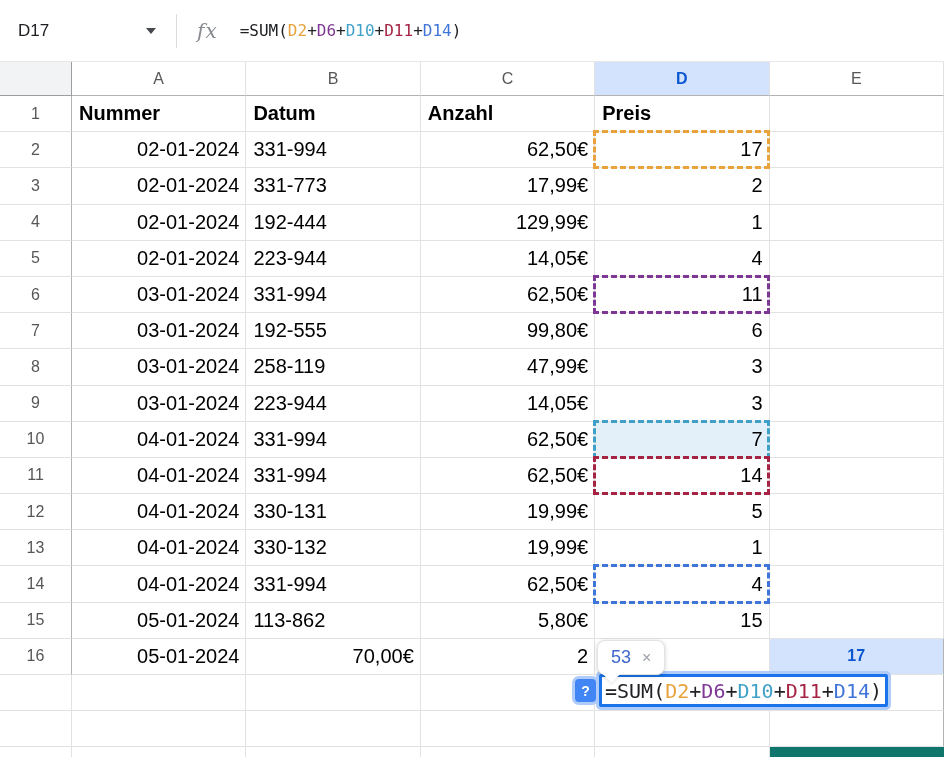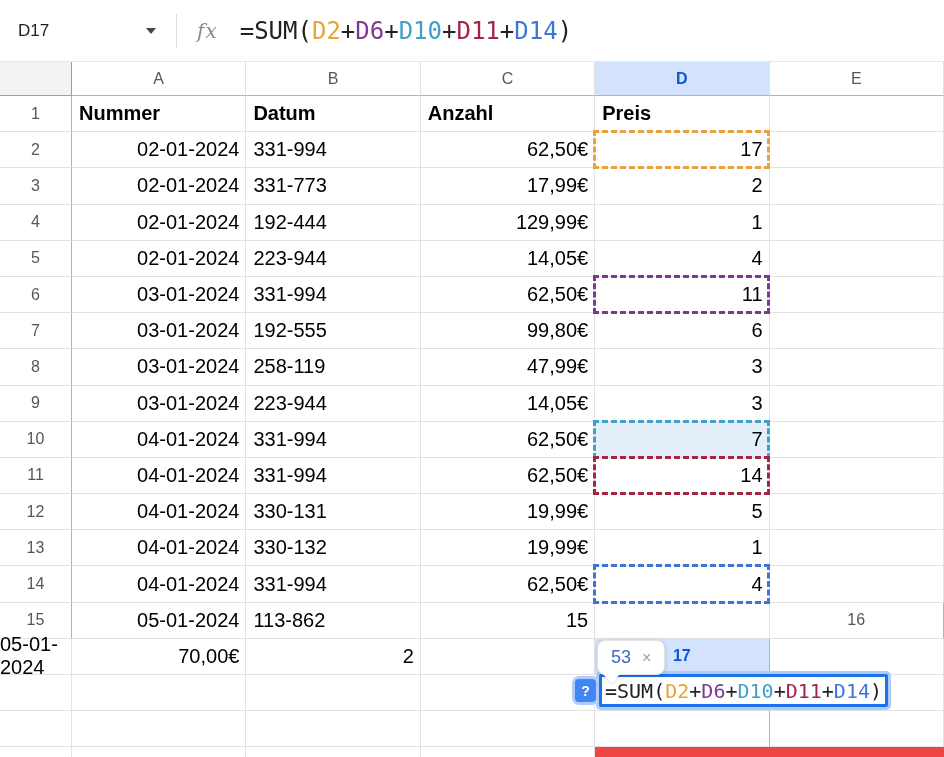--- a/index.html
+++ b/index.html
@@ -1,19 +1,19 @@
 <!DOCTYPE html>
 <html style="--selected-header-bg: #D3E3FD; --selected-header-text: #0B57D0; --editor-border: #1A73E8; --editor-halo: #AECBFA; --badge-bg: #4285F4; --preview-value-color: #3E68C9;"><head>
 <meta charset="utf-8">
 <style>
   * { margin:0; padding:0; box-sizing:border-box; }
   html,body { background:#fff; }
   .app {
     position:relative; width:944px; height:757px; overflow:hidden;
-    background:#ef4444; font-family:"Liberation Sans", sans-serif; color:#1a1a1a;
+    background:#0f766e; font-family:"Liberation Sans", sans-serif; color:#1a1a1a;
   }
 
   
   .formula-bar {
     height:62px; display:flex; align-items:center; background:#fff;
     border-bottom:1px solid #e7e7e7;
   }
   .name-box {
     width:176px; height:100%; display:flex; align-items:center;
     justify-content:space-between; padding:0 20px 0 18px; cursor:pointer;
@@ -23,21 +23,21 @@
     width:0; height:0; border-left:5.5px solid transparent;
     border-right:5.5px solid transparent; border-top:6.5px solid #45494d;
   }
   .fb-divider { width:1px; height:34px; background:#dcdcdc; }
   .fx {
     margin-left:20px; font-family:"DejaVu Serif", serif; font-style:italic;
     font-size:20px; color:#878b90; letter-spacing:1px;
   }
   .formula-input {
     margin-left:22px; font-family:"DejaVu Sans Mono", monospace;
-    font-size:24px; white-space:nowrap; color:#202124; cursor:text;
+    font-size:16px; white-space:nowrap; color:#202124; cursor:text;
   }
 
   
   .sheet { position:relative; }
   .sheet-grid {
     display:grid;
     grid-template-columns:72px repeat(5, 174.4px);
     grid-template-rows:34px;
     grid-auto-rows:36.2px;
   }
@@ -214,20 +214,21 @@
         <div class="cell al-left"></div>
         <div class="row-h">14</div>
         <div class="cell al-right">04-01-2024</div>
         <div class="cell al-left">331-994</div>
         <div class="cell al-right">62,50€</div>
         <div class="cell al-right">4<div class="hl" style="border-color: rgb(63, 116, 216);"></div></div>
         <div class="cell al-left"></div>
         <div class="row-h">15</div>
         <div class="cell al-right">05-01-2024</div>
         <div class="cell al-left">113-862</div>
+        <div class="cell al-right">5,80€</div>
         <div class="cell al-right">15</div>
         <div class="cell al-left"></div>
         <div class="row-h">16</div>
         <div class="cell al-right">05-01-2024</div>
         <div class="cell al-right">70,00€</div>
         <div class="cell al-right">2</div>
         <div class="cell al-left"></div>
         <div class="row-h sel">17</div>
         <div class="cell al-right"></div>
         <div class="cell al-left"></div>

